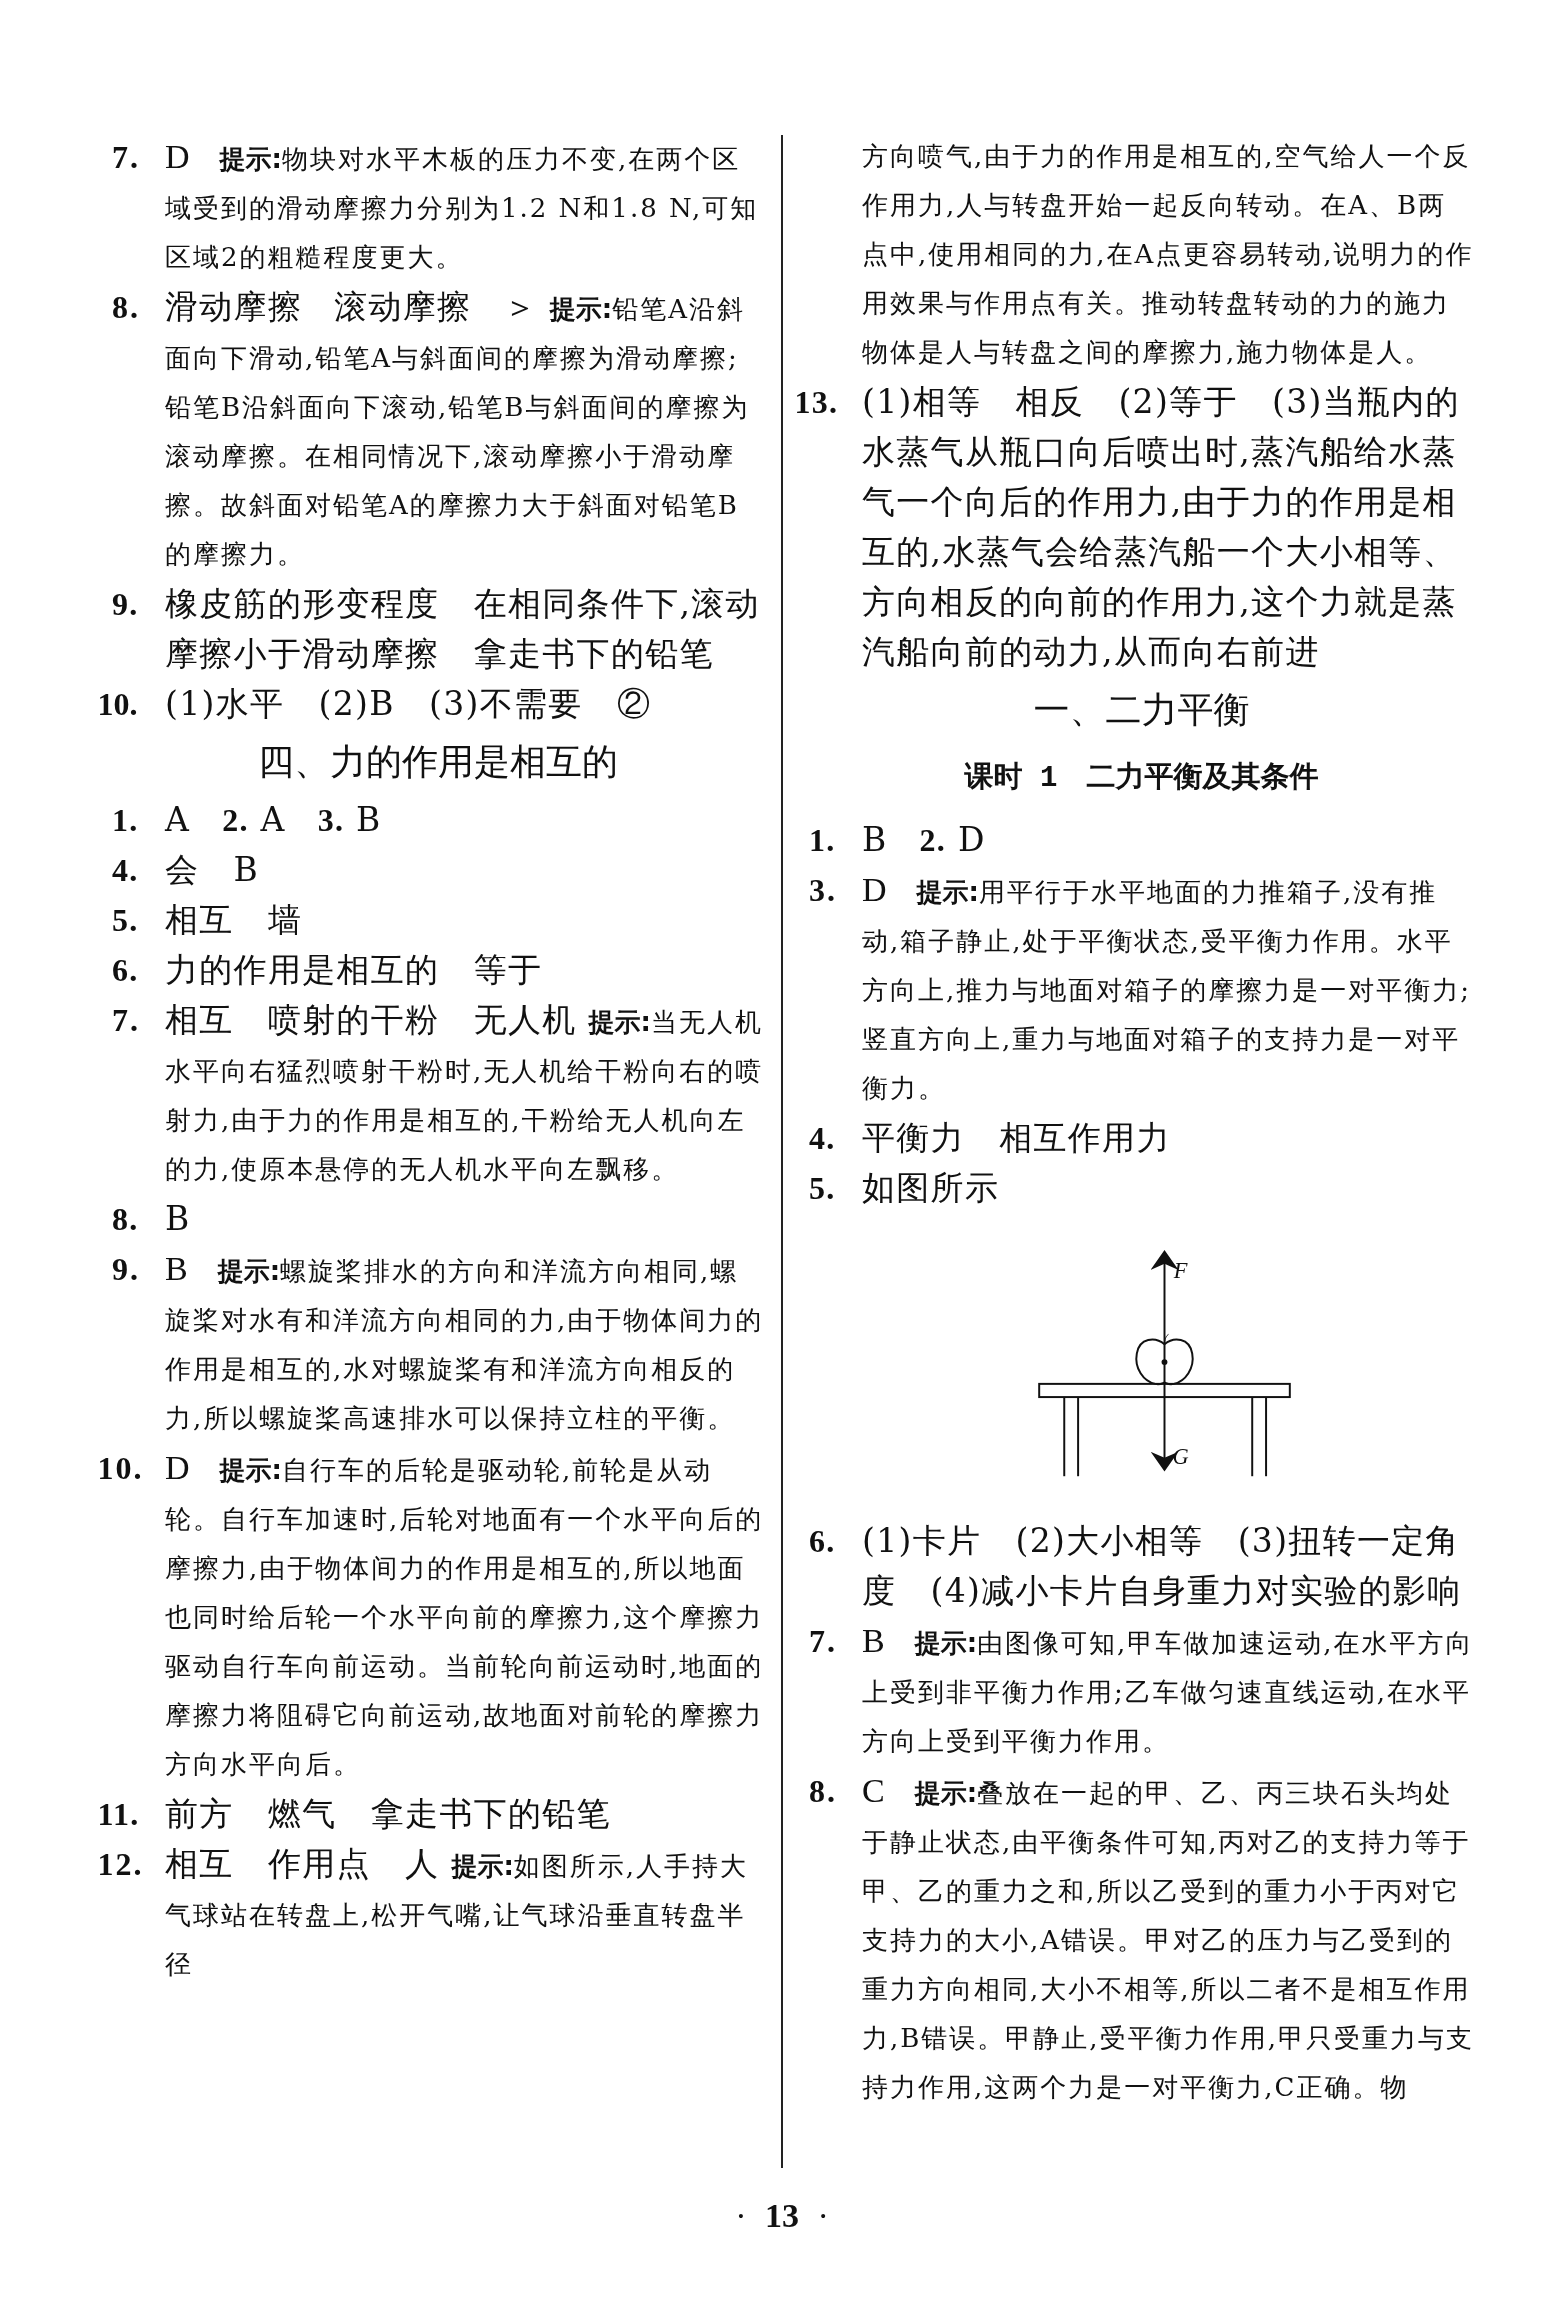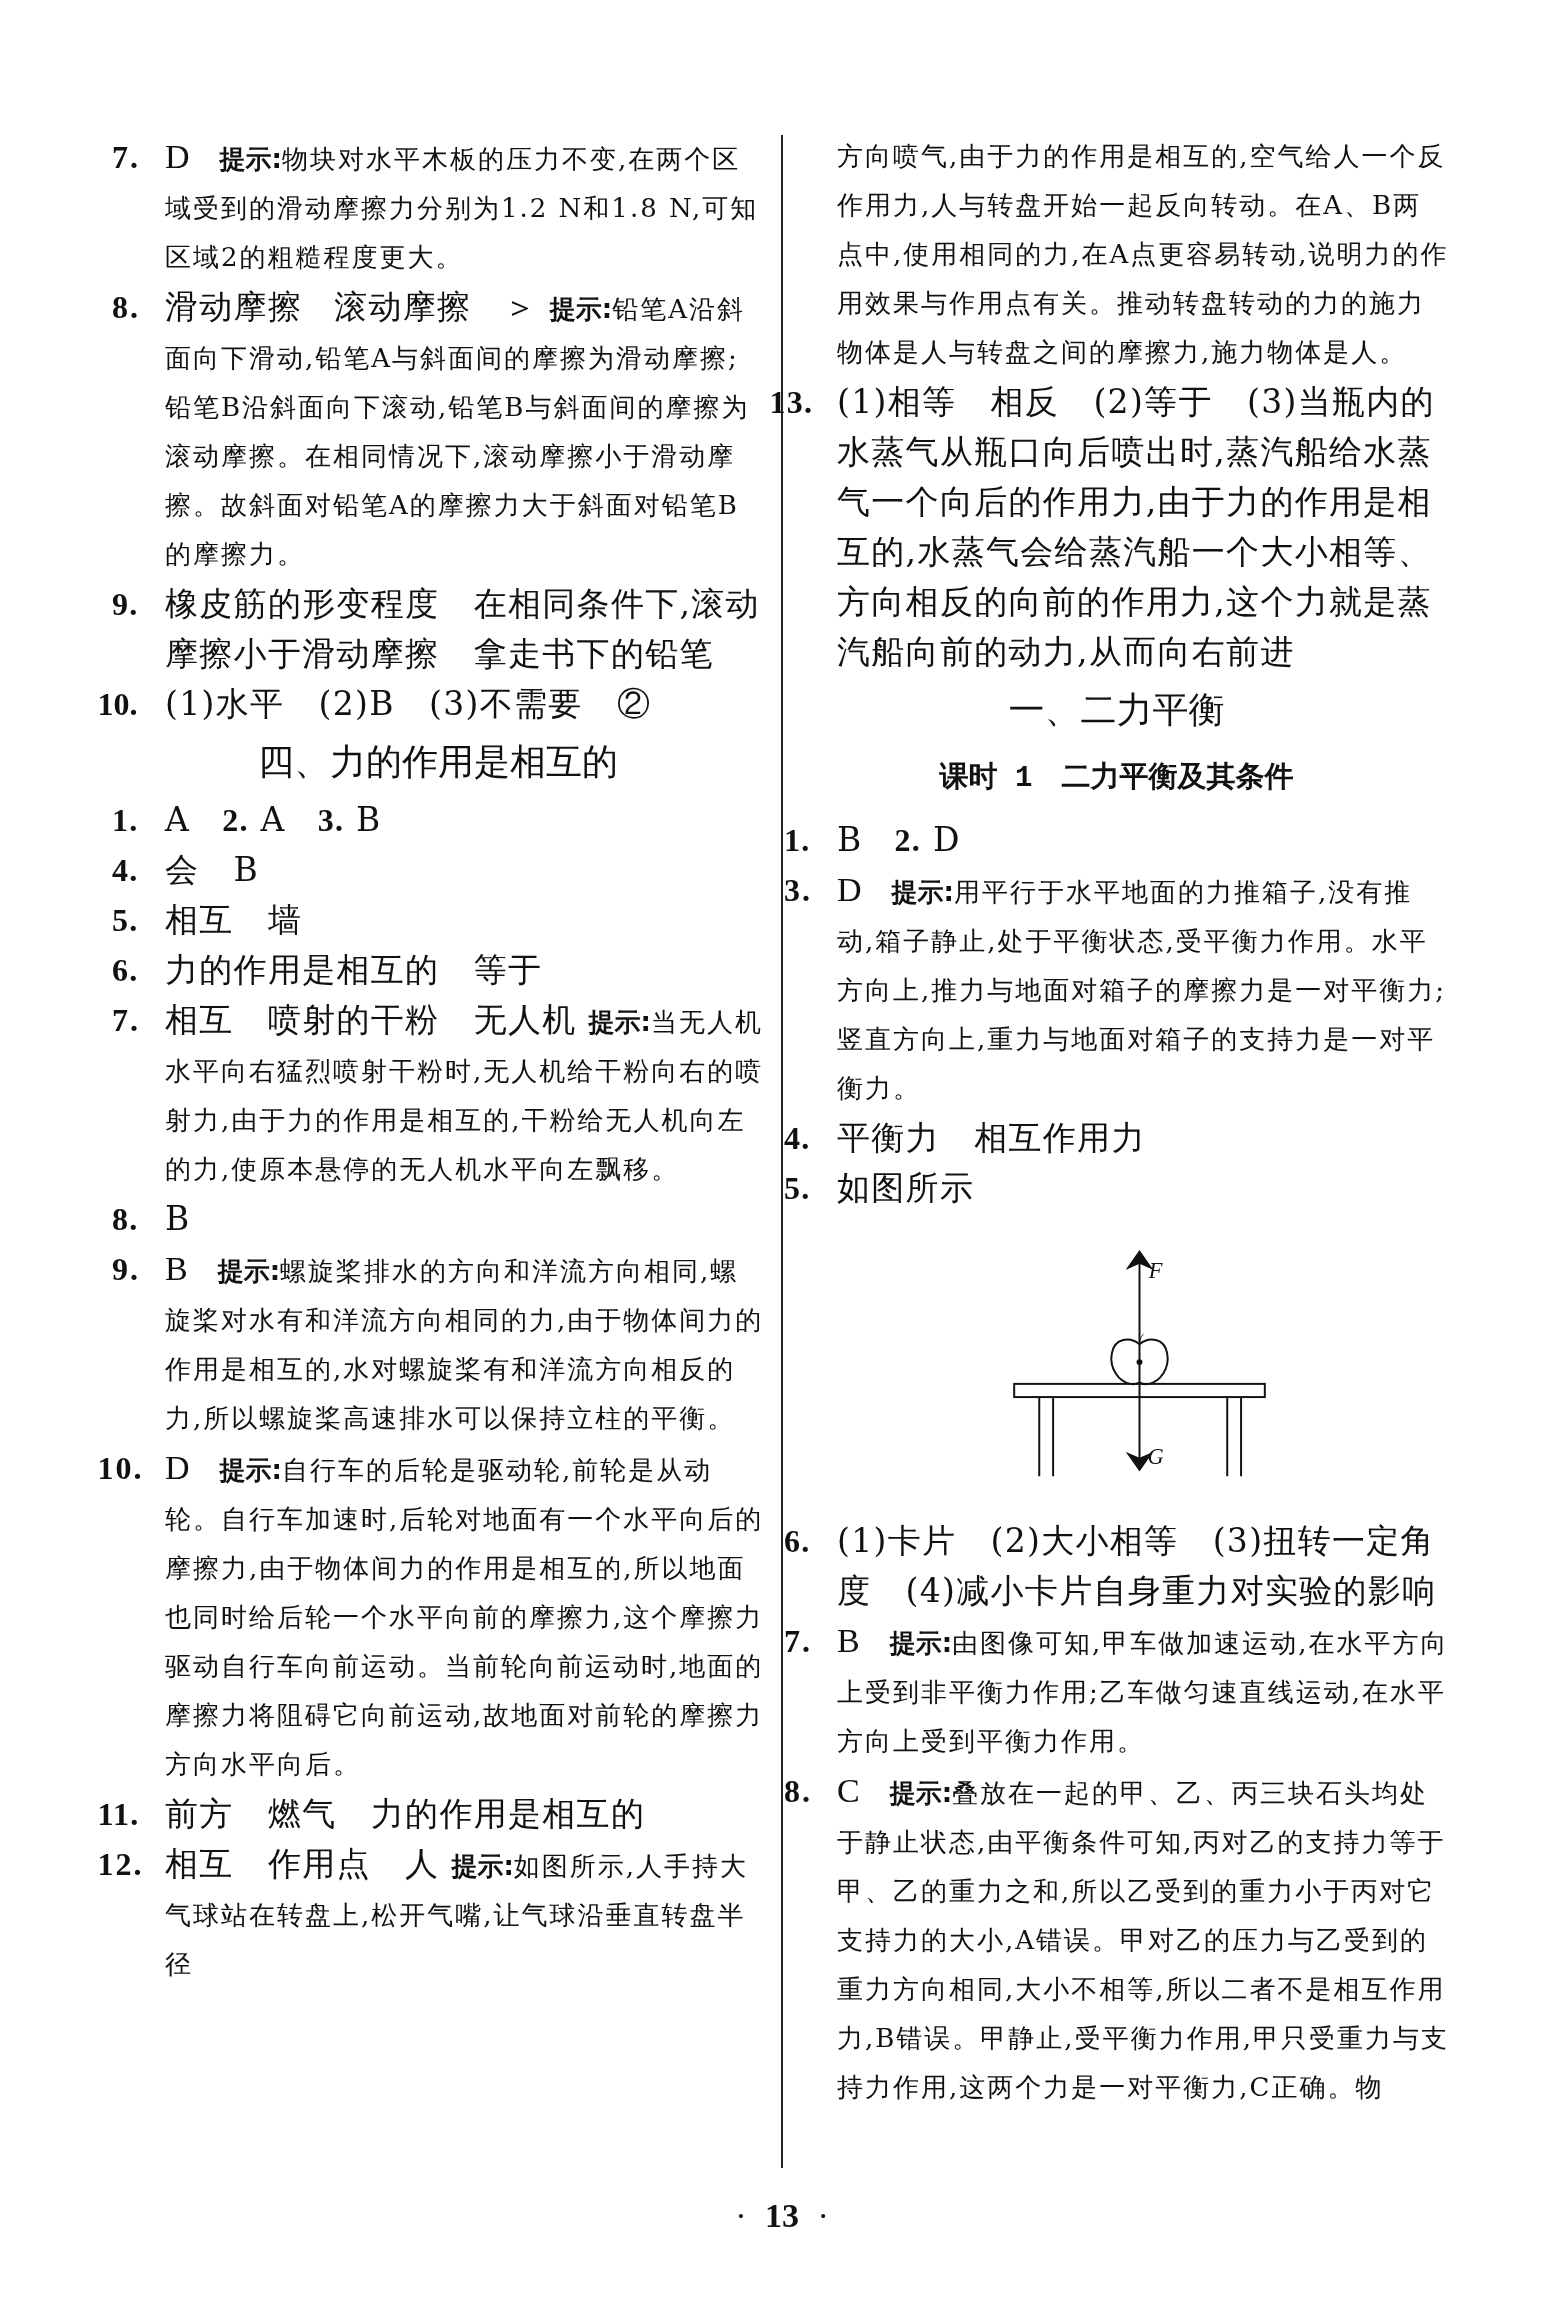--- a/index.html
+++ b/index.html
@@ -1,20 +1,20 @@
 <!DOCTYPE html>
 <html style="font-size:10.5px"><head>
 <meta charset="utf-8">
 <style>
   html, body { margin:0; padding:0; background:#ffffff; }
   body { width:1564px; height:2319px; position:relative; overflow:hidden;
          font-family:"DejaVu Serif", "Liberation Serif", serif; color:#111; }
   .col { position:absolute; top:132px; }
   #left { left:112px; width:652px; }
-  #right { left:784px; width:665px; }
+  #right { left:809px; width:665px; }
   .divider { position:absolute; left:781px; top:135px; width:2px; height:2033px; background:#222; }
   .item { position:relative; padding-left:53px; margin:0; }
   .num { position:absolute; left:0; top:0; font-family:"Liberation Serif", serif; font-weight:bold; font-size:32px; line-height:50px; }
   .num.two { left:-14.5px; }
   .big { font-size:33px; line-height:50px; letter-spacing:1.3px; }
   .hint { font-size:26px; line-height:49px; letter-spacing:2px; }
   .hint-lbl { font-family:"DejaVu Sans", sans-serif; font-weight:bold; font-size:26px; letter-spacing:0; margin-left:12px; }
   .gap { display:inline-block; width:32px; }
   .ans-letter { font-family:"Liberation Serif", serif; font-size:34px; margin-right:16px; }
   .sec-title { font-family:"DejaVu Sans", sans-serif; text-align:center; font-size:36px; line-height:59px; margin:2.6px 0 4px; }
@@ -72,21 +72,21 @@
   <p class="item hint">
     <span class="num">9.</span>
     <span class="ans-letter">B</span><span class="hint-lbl">提示:</span><span>螺旋桨排水的方向和洋流方向相同,螺旋桨对水有和洋流方向相同的力,由于物体间力的作用是相互的,水对螺旋桨有和洋流方向相反的力,所以螺旋桨高速排水可以保持立柱的平衡。</span>
   </p>
 
   <p class="item hint">
     <span class="num two">10.</span>
     <span class="ans-letter">D</span><span class="hint-lbl">提示:</span><span>自行车的后轮是驱动轮,前轮是从动轮。自行车加速时,后轮对地面有一个水平向后的摩擦力,由于物体间力的作用是相互的,所以地面也同时给后轮一个水平向前的摩擦力,这个摩擦力驱动自行车向前运动。当前轮向前运动时,地面的摩擦力将阻碍它向前运动,故地面对前轮的摩擦力方向水平向后。</span>
   </p>
 
-  <p class="item big"><span class="num two">11.</span><span>前方　燃气　力的作用是相互的</span></p>
+  <p class="item big"><span class="num two">11.</span><span>前方　燃气　拿走书下的铅笔</span></p>
 
   <p class="item hint">
     <span class="num two">12.</span>
     <span class="big">相互　作用点　人</span><span class="hint-lbl">提示:</span><span>如图所示,人手持大气球站在转盘上,松开气嘴,让气球沿垂直转盘半径</span>
   </p>
 </div>
 
 <div id="right" class="col">
   <p class="item hint">
     <span>方向喷气,由于力的作用是相互的,空气给人一个反作用力,人与转盘开始一起反向转动。在A、B两点中,使用相同的力,在A点更容易转动,说明力的作用效果与作用点有关。推动转盘转动的力的施力物体是人与转盘之间的摩擦力,施力物体是人。</span>

